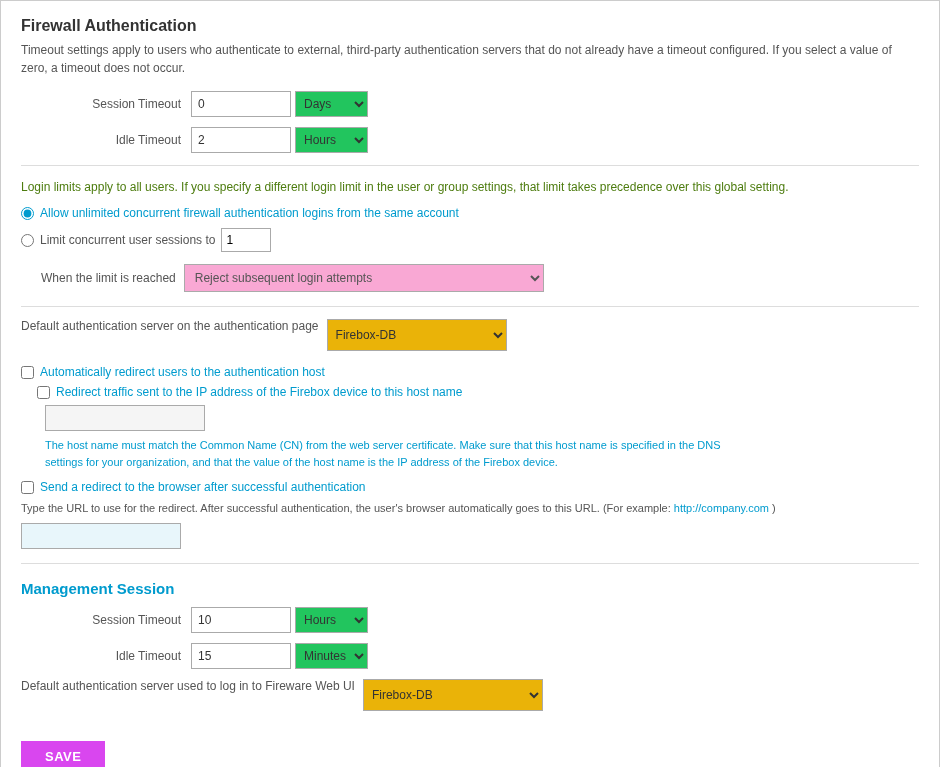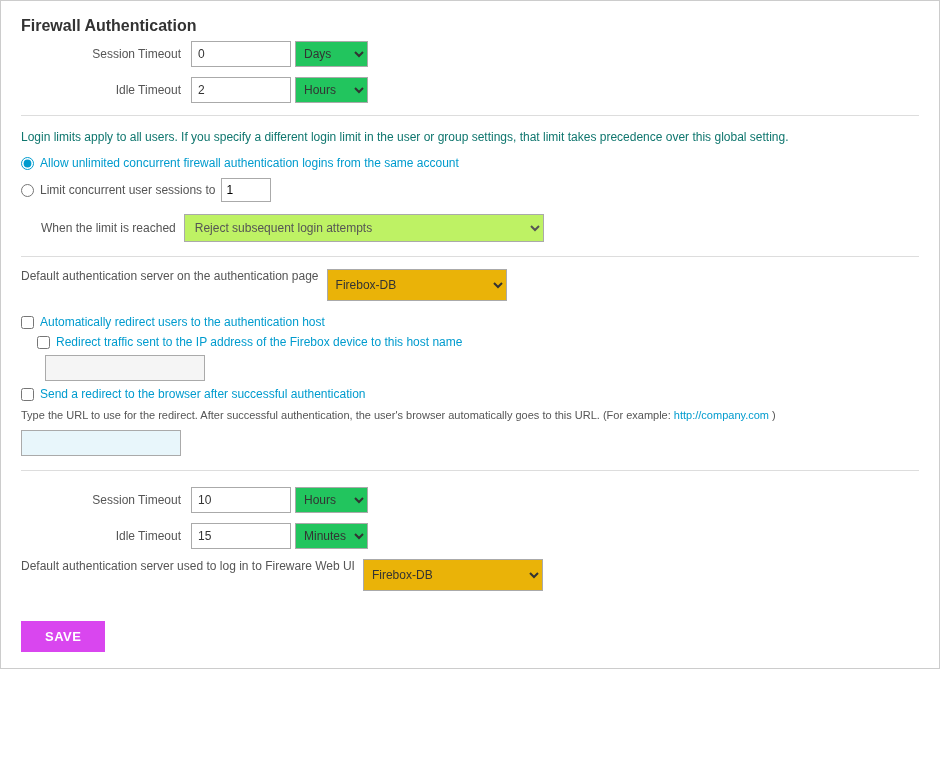--- a/index.html
+++ b/index.html
@@ -67,21 +67,21 @@
       margin-left: 4px;
       min-width: 70px;
     }
     .divider {
       border: none;
       border-top: 1px solid #ddd;
       margin: 12px 0;
     }
     .login-limits-desc {
       font-size: 12px;
-      color: #0f766e;
+      color: #4d7c0f;
       margin-bottom: 10px;
       line-height: 1.5;
     }
     .radio-row {
       display: flex;
       align-items: center;
       margin-bottom: 8px;
       font-size: 12px;
     }
     .radio-row input[type="radio"] {
@@ -120,21 +120,21 @@
       margin-right: 8px;
       white-space: nowrap;
     }
     .wide-select {
       width: 360px;
       height: 28px;
       border: 1px solid #aaa;
       font-size: 12px;
       padding: 2px 6px;
       color: #555;
-      background: #bef264;
+      background: #f9a8d4;
     }
     .default-auth-row {
       display: flex;
       align-items: flex-start;
       margin-bottom: 14px;
     }
     .default-auth-label {
       font-size: 12px;
       color: #555;
       margin-right: 8px;
@@ -224,20 +224,21 @@
     }
   </style>
 </head>
 <body>
 
 <div class="page-wrapper">
   
   <h2>Firewall Authentication</h2>
 
   
+  <p class="description">Timeout settings apply to users who authenticate to external, third-party authentication servers that do not already have a timeout configured. If you select a value of zero, a timeout does not occur.</p>
 
   
   <div class="form-row">
     <label class="form-label">Session Timeout</label>
     <input class="form-input" type="text" value="0" style="">
     <select class="form-select">
       <option>Days</option>
       <option>Hours</option>
       <option>Minutes</option>
     </select>
@@ -303,20 +304,21 @@
   
   <div class="sub-checkbox-row">
     <input type="checkbox" id="cb_redirect_traffic" style="">
     <label for="cb_redirect_traffic" class="checkbox-label-blue">Redirect traffic sent to the IP address of the Firebox device to this host name</label>
   </div>
 
   
   <input type="text" class="host-name-input" style="">
 
   
+  <p class="host-note">The host name must match the Common Name (CN) from the web server certificate. Make sure that this host name is specified in the DNS settings for your organization, and that the value of the host name is the IP address of the Firebox device.</p>
 
   
   <div class="checkbox-row">
     <input type="checkbox" id="cb_send_redirect" style="">
     <label for="cb_send_redirect" class="checkbox-label-blue">Send a redirect to the browser after successful authentication</label>
   </div>
 
   
   <p class="redirect-desc">
     <span>Type the URL to use for the redirect. After successful authentication, the user's browser automatically goes to this URL. (For example:</span>
@@ -324,20 +326,21 @@
     <span>)</span>
   </p>
 
   
   <input type="text" class="redirect-input" style="">
 
   <hr class="divider" style="margin-top:14px;">
 
   
   <div class="mgmt-section">
+    <h3>Management Session</h3>
 
     <div class="form-row">
       <label class="form-label">Session Timeout</label>
       <input class="form-input" type="text" value="10" style="">
       <select class="form-select">
         <option selected="">Hours</option>
         <option>Days</option>
         <option>Minutes</option>
       </select>
     </div>

